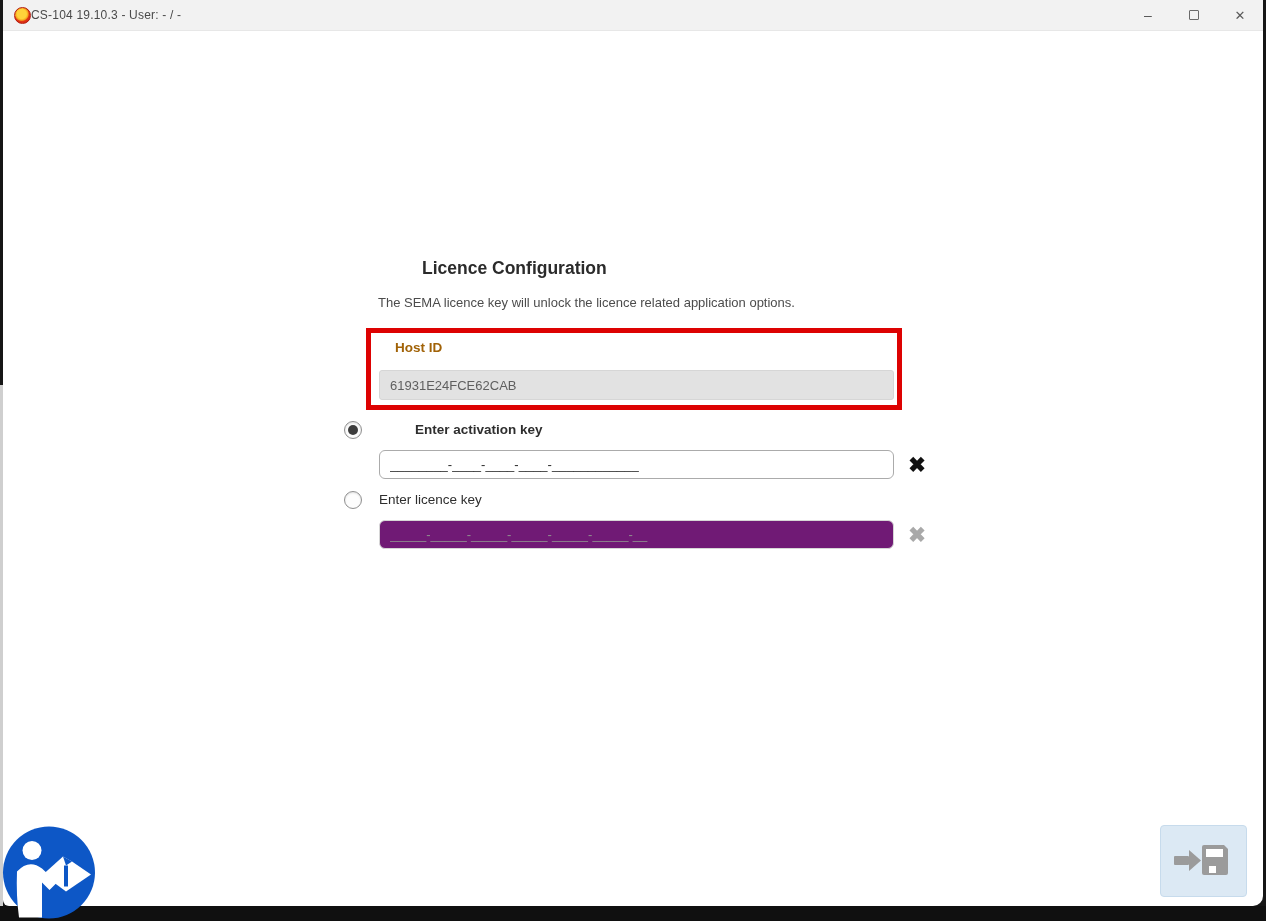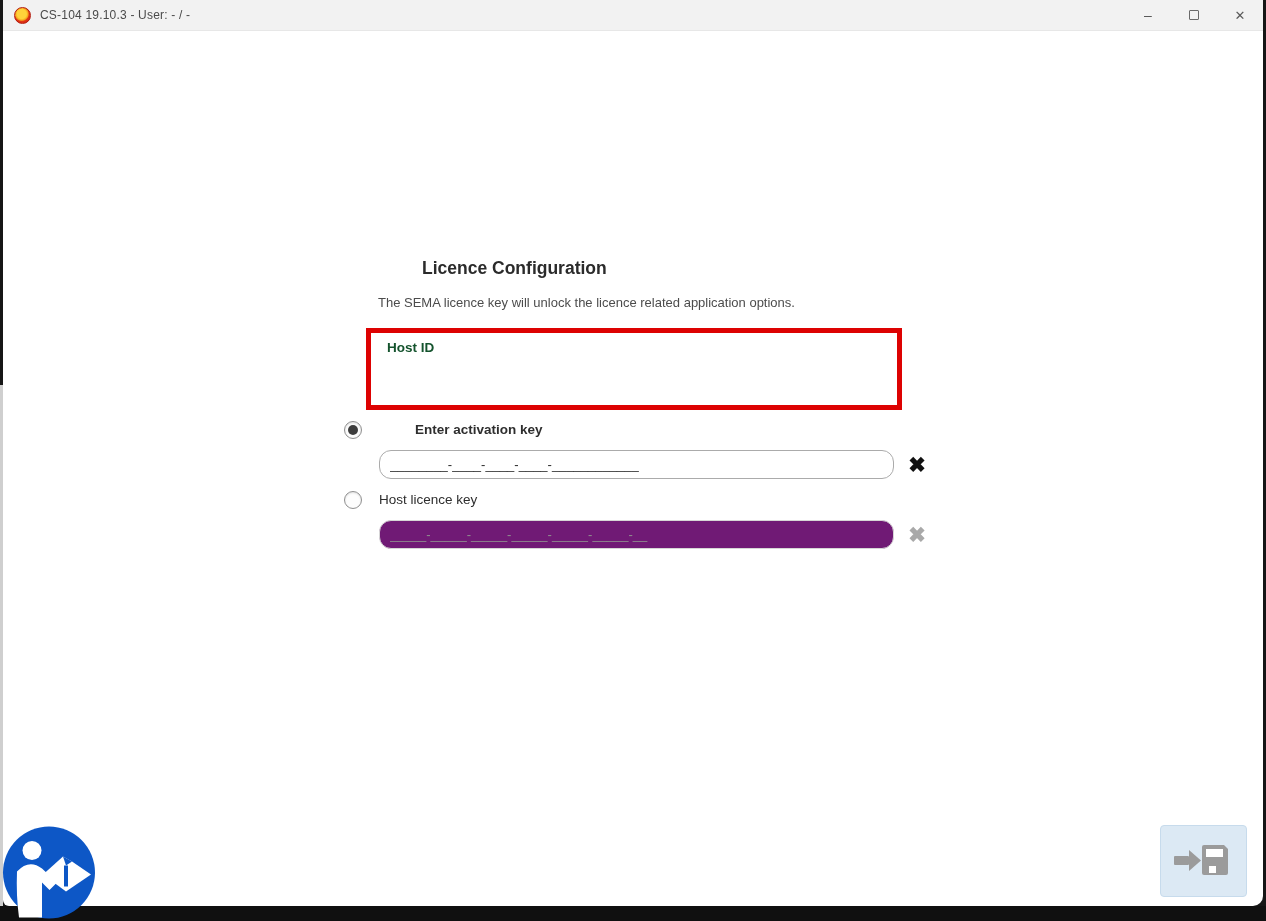--- a/index.html
+++ b/index.html
@@ -9,53 +9,53 @@
 
   
   .window { position:absolute; left:3px; top:0; width:1260px; height:906px;
             background:#ffffff; border-bottom-right-radius:10px; border-bottom-left-radius:6px; }
   .titlebar { position:absolute; left:0; top:0; width:100%; height:31px;
               background:#f2f2f2; border-bottom:1px solid #e7e7e7;
               display:flex; align-items:center; }
   .app-icon { width:17px; height:17px; margin-left:11px; border-radius:50%;
               background:radial-gradient(circle at 45% 40%, #ffd23a 0 38%, #f4a11a 52%, #e03516 60%, #d21e10 100%);
               border:1px solid #b51a0c; }
-  .title-text { margin-left:9px; font-size:12px; color:#4a4a4a; letter-spacing:0.2px; }
+  .title-text { font-size:12px; color:#4a4a4a; letter-spacing:0.2px; }
   .caption-buttons { margin-left:auto; display:flex; height:31px; }
   .caption-btn { width:46px; height:31px; display:flex; align-items:center; justify-content:center;
                  color:#5a5a5a; font-size:13px; cursor:default; }
   .glyph-box { width:10px; height:10px; border:1px solid #6a6a6a; border-radius:1px; }
   .glyph-min { font-size:14px; line-height:10px; }
 
   
   .left-strip-light { position:absolute; left:0; top:385px; width:3px; height:521px; background:#cfcfcf; }
   .bottom-bar { position:absolute; left:0; top:906px; width:1266px; height:15px; background:#101010; }
 
   
   .heading { position:absolute; left:375px; top:258px; font-size:17.5px; font-weight:bold; color:#2b2b2b;margin-left:44px; }
   .subtitle { position:absolute; left:375px; top:295px; font-size:13px; color:#4c4c4c; }
 
   .highlight-box { position:absolute; left:363px; top:328px; width:536px; height:82px;
                    border:5px solid #dd0202; }
-  .hostid-label { position:absolute; left:16px; top:7px; font-size:13.5px; font-weight:bold; color:#14532d; }
+  .hostid-label { position:absolute; left:24px; top:7px; font-size:13.5px; font-weight:bold; color:#a16207; }
   .hostid-input { position:absolute; left:8px; top:37px; width:515px; height:30px;
                   background:#e2e2e2; border:1px solid #d6d6d6; border-radius:3px;
                   font-family:"Liberation Sans", sans-serif;
                   font-size:13px; color:#5f5f5f; padding:0 10px; }
 
   .radio { position:absolute; width:18px; height:18px; border-radius:50%;
            border:1px solid #8f8f8f; background:#fdfdfd;
            box-shadow:inset 0 1px 2px rgba(0,0,0,0.12); }
   .radio.checked::after { content:""; position:absolute; left:3px; top:3px;
            width:10px; height:10px; border-radius:50%; background:#3d3d3d; }
 
   .field-label { position:absolute; left:376px; font-size:13.5px; color:#2e2e2e; }
   .field-label.bold { font-weight:bold; }
 
-  .key-input { position:absolute; left:376px; width:515px; height:29px; border-radius:12px;
+  .key-input { position:absolute; left:376px; width:515px; height:29px; border-radius:6px;
                font-family:"Liberation Sans", sans-serif; font-size:13px; padding:0 10px; }
   .key-input.enabled { background:#ffffff; border:1px solid #ababab; color:#2a2a2a; }
   .key-input.enabled::placeholder { color:#2a2a2a; opacity:1; }
   .key-input.disabled { background:#701a75; border:1px solid #d6d6d6; color:#8f8f8f; }
   .key-input.disabled::placeholder { color:#8f8f8f; opacity:1; }
 
   .clear-x { position:absolute; left:901px; width:26px; height:29px; display:flex;
              align-items:center; justify-content:center; font-size:21px; font-weight:bold; }
   .clear-x.active { color:#101010; cursor:pointer; }
   .clear-x.inactive { color:#a9a9a9; }
@@ -87,31 +87,32 @@
           <span>✕</span>
         </div>
       </div>
     </div>
 
     <div class="heading">Licence Configuration</div>
     <div class="subtitle">The SEMA licence key will unlock the licence related application options.</div>
 
     <div class="highlight-box">
       <div class="hostid-label">Host ID</div>
+      <input class="hostid-input" type="text" readonly="" value="61931E24FCE62CAB" style="">
     </div>
 
     <div class="radio checked" style="left:341px; top:421px;"></div>
     <div class="field-label bold" style="top:422px;padding-left:36px;">Enter activation key</div>
     <input class="key-input enabled" style="top: 450px;" type="text" placeholder="________-____-____-____-____________">
     <div class="clear-x active" style="top:450px;">
       <span>✖</span>
     </div>
 
     <div class="radio" style="left:341px; top:491px;"></div>
-    <div class="field-label" style="top:492px;">Host licence key</div>
+    <div class="field-label" style="top:492px;">Enter licence key</div>
     <input class="key-input disabled" style="top: 520px;" type="text" disabled="" placeholder="_____-_____-_____-_____-_____-_____-__">
     <div class="clear-x inactive" style="top:520px;">
       <span>✖</span>
     </div>
 
     <div class="save-btn">
       <svg width="62" height="44" viewBox="0 0 62 44">
         <rect x="1" y="17" width="15" height="9" rx="1" fill="#9b9b9b"></rect>
         <polygon points="16,11 16,32 28,21.5" fill="#9b9b9b"></polygon>
         <path d="M31 6 h20 l4 4 v24 a2 2 0 0 1 -2 2 h-22 a2 2 0 0 1 -2 -2 v-26 a2 2 0 0 1 2 -2 z" fill="#9b9b9b"></path>

